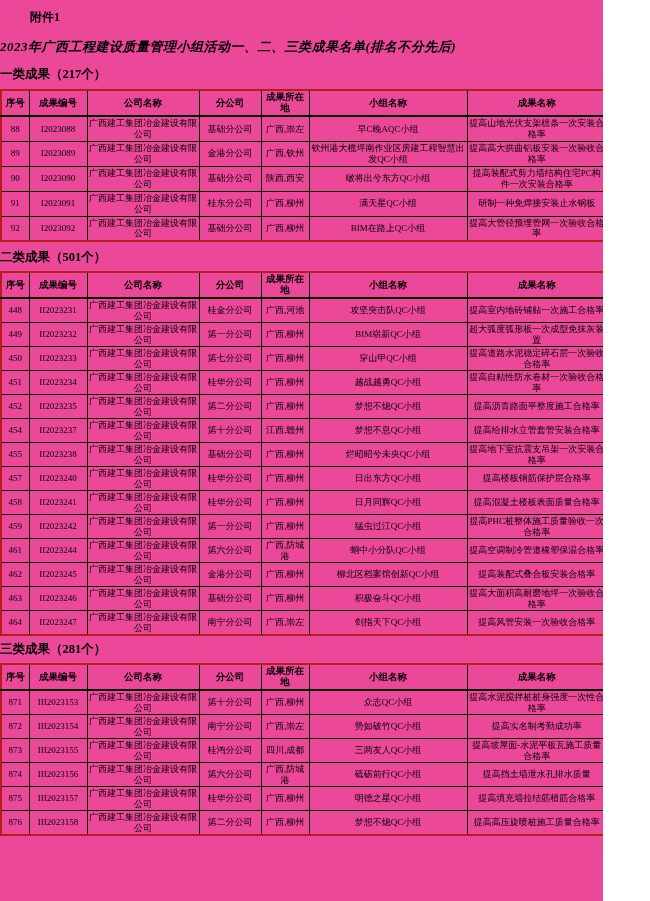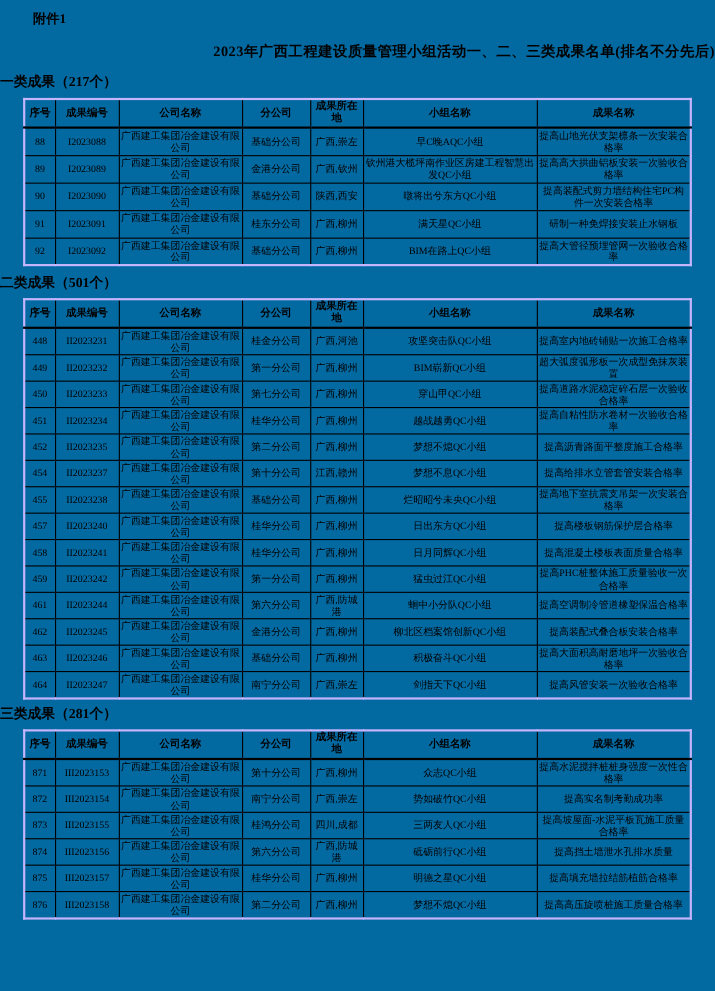--- a/index.html
+++ b/index.html
@@ -2,41 +2,42 @@
 <html><head>
 <meta charset="utf-8">
 <style>
   * { margin: 0; padding: 0; box-sizing: border-box; }
   html, body { background: #ffffff; }
   body {
     width: 650px; height: 901px; overflow: hidden;
     font-family: "Liberation Serif", "DejaVu Serif", serif;
     color: #000;
   }
-  .page { width: 650px; height: 901px; overflow: hidden; background: #0369a1; }
+  .page { width: 603px; height: 901px; overflow: hidden; background: #ec4899; }
   .attachment {
     padding-top: 10px; margin-left: 30px;
     font-size: 12px; font-weight: bold; line-height: 14px;
   }
   .title {
-    margin-top: 15px; text-align: right;
+    margin-top: 15px; text-align: left;
     font-size: 13px; font-weight: bold; line-height: 16px;
     letter-spacing: 0.5px;
+    font-style: italic;
   }
   .section-heading {
     text-align: left; font-size: 12.5px; font-weight: bold;
     line-height: 15px;
   }
   .sec-0 .section-heading { margin-top: 12px; margin-bottom: 7px; }
   .sec-1 .section-heading { margin-top: 8px;  margin-bottom: 6px; }
   .sec-2 .section-heading { margin-top: 6px;  margin-bottom: 6px; }
   table {
     width: 606px; margin: 0 auto;
     border-collapse: collapse; table-layout: fixed;
-    border: 2px solid #c4b5fd;
+    border: 2px solid #b91c1c;
   }
   th, td {
     border: 1px solid #000;
     text-align: center; vertical-align: middle;
     font-size: 9px; line-height: 10.5px;
     padding: 1px 1px; word-break: break-all; overflow: hidden;
   }
   th {
     font-size: 9.5px; font-weight: bold; line-height: 11px;
     border-bottom: 2.5px solid #000; height: 26px;

